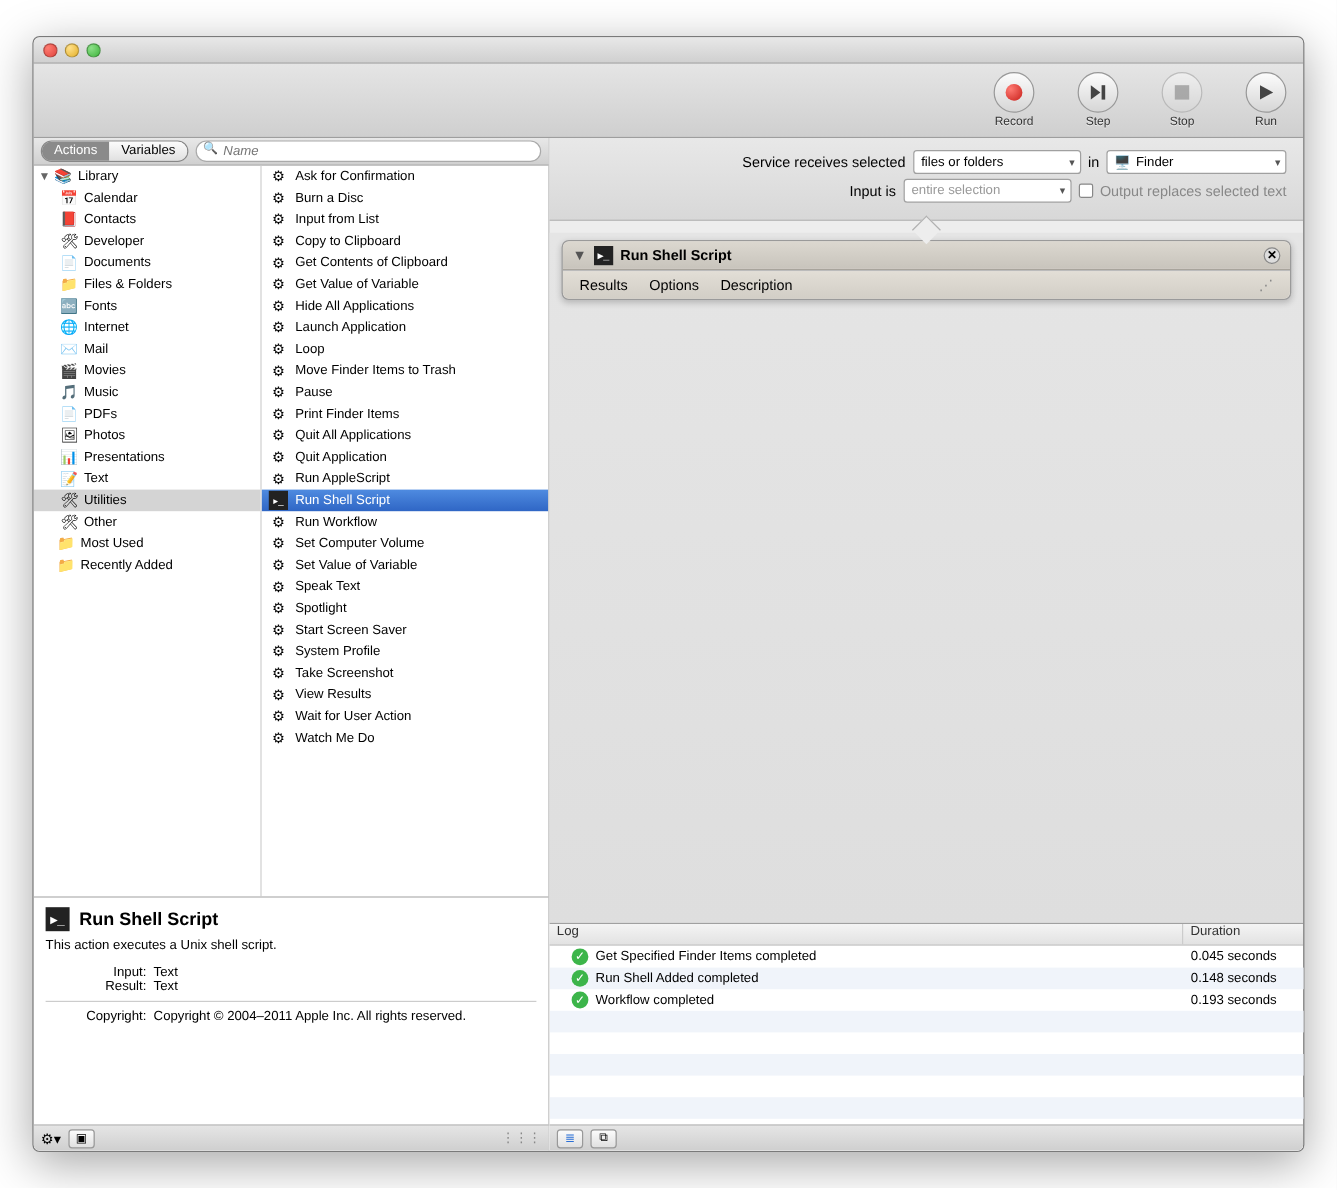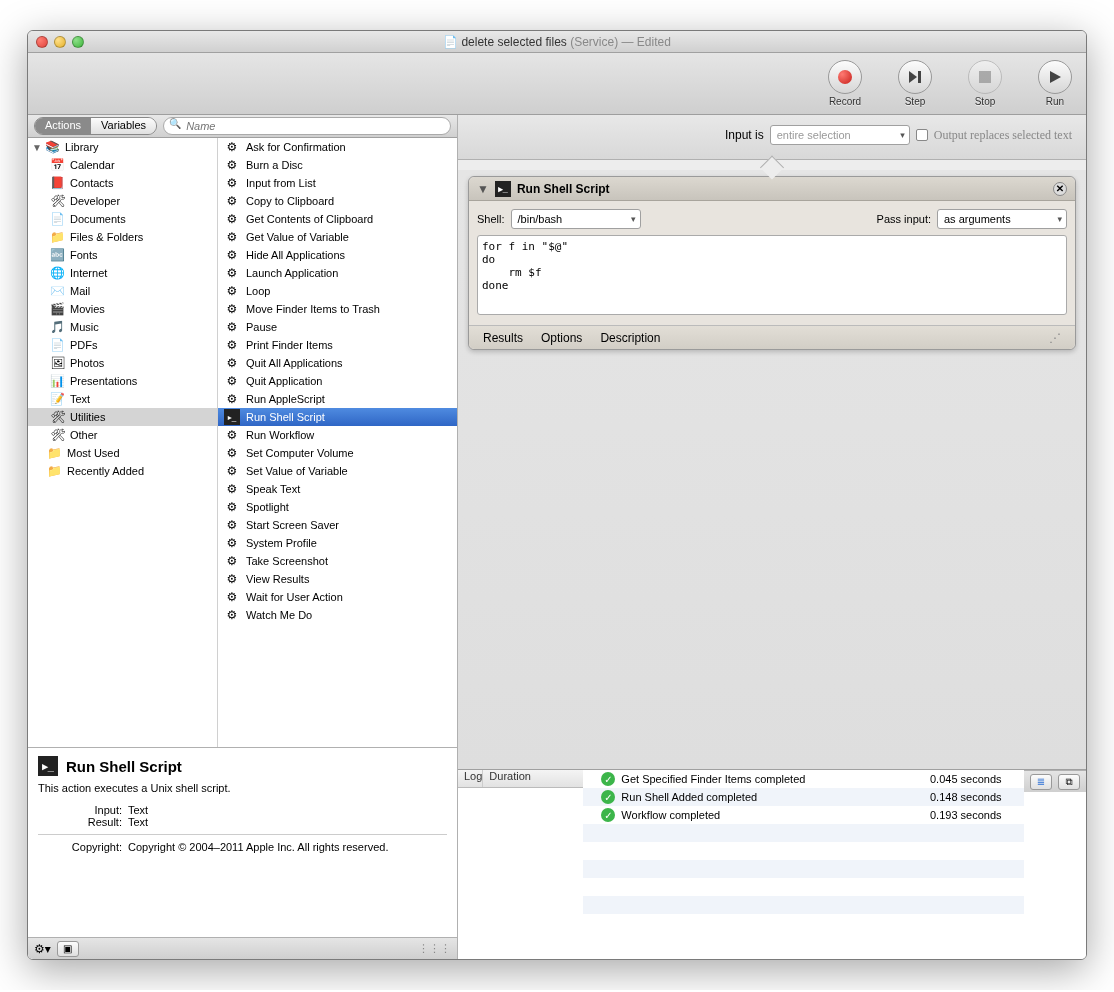--- a/index.html
+++ b/index.html
@@ -62,21 +62,21 @@
 .workflow { flex: 1; padding: 6px 10px; overflow-y: auto; background: linear-gradient(#e5e5e5,#dedede); }
 .action-card { border: 1px solid #9a9a9a; border-radius: 6px; background: #e8e4de; box-shadow: 0 2px 5px rgba(0,0,0,0.2); }
 .ac-head { height: 24px; background: linear-gradient(#dcd8d0,#c8c4bc); border-bottom: 1px solid #a8a49c; border-radius: 6px 6px 0 0; display:flex; align-items:center; padding:0 8px; gap:6px; font-weight:bold; font-size:12px; }
 .ac-head .close { margin-left:auto; width:14px; height:14px; border-radius:50%; border:1px solid #888; display:flex; align-items:center; justify-content:center; font-size:10px; background:#ddd; }
 .ac-body { padding: 8px; }
 .ac-controls { display:flex; align-items:center; gap:6px; margin-bottom:6px; font-size:11px; }
 .ac-controls .spacer { flex:1; }
 .editor { width:100%; height:80px; border:1px solid #aaa; border-radius:3px; background:#fff; font-family: Monaco, Menlo, monospace; font-size:11px; padding:4px; white-space:pre; resize:none; }
 .ac-foot { height:24px; border-top:1px solid #bbb; background: linear-gradient(#e2ded6,#d2cec6); border-radius:0 0 6px 6px; display:flex; align-items:center; gap:18px; padding:0 14px; font-size:12px; }
 .ac-foot .grip { margin-left:auto; color:#888; }
-.log-pane { height: 190px; border-top: 1px solid #a0a0a0; display:flex; flex-direction:row; background:#fff; }
+.log-pane { height: 190px; border-top: 1px solid #a0a0a0; display:flex; flex-direction:column; background:#fff; }
 .log-head { display:flex; height:18px; background: linear-gradient(#f4f4f4,#e2e2e2); border-bottom:1px solid #bbb; font-size:11px; color:#333; }
 .log-head .c1 { flex:1; padding-left:6px; border-right:1px solid #ccc; }
 .log-head .c2 { width:100px; padding-left:6px; }
 .log-rows { flex:1; overflow-y:auto; }
 .log-row { display:flex; height:18px; align-items:center; font-size:11px; }
 .log-row:nth-child(even) { background:#f0f4fa; }
 .log-row .c1 { flex:1; padding-left:18px; display:flex; align-items:center; gap:6px; }
 .log-row .c2 { width:100px; padding-left:6px; }
 .ok { width:14px; height:14px; border-radius:50%; background:#3cb54a; color:#fff; font-size:10px; display:inline-flex; align-items:center; justify-content:center; }
 .content-footer { height:22px; border-top:1px solid #b0b0b0; background:linear-gradient(#e5e5e5,#cfcfcf); display:flex; align-items:center; gap:6px; padding:0 6px; }
@@ -88,26 +88,20 @@
 <body>
 
 <div class="window">
 
   <div class="titlebar">
     <div class="traffic">
       <span class="tl-red"></span>
       <span class="tl-yellow"></span>
       <span class="tl-green"></span>
     </div>
-    <div class="title-center">
-      <span>📄</span>
-      <span class="title-name">delete selected files</span>
-      <span class="title-sub">(Service)</span>
-      <span class="title-sub">— Edited</span>
-    </div>
   </div>
 
   <div class="toolbar">
     <div class="right-tools">
       <div class="tool-btn">
         <div class="circle-btn">
             <span style="width:14px;height:14px;border-radius:50%;background:radial-gradient(circle at 30% 30%,#ff7a72,#c71f1a);"></span>
           </div>
         <span class="tool-label">Record</span>
       </div>
@@ -371,55 +365,49 @@
       <div class="sb-footer">
         <span class="gear">⚙︎▾</span>
         <span class="mini-btn">▣</span>
         <span style="margin-left:auto;color:#888;">⋮⋮⋮</span>
       </div>
     </div>
 
     <div class="content">
       <div class="service-bar">
         <div class="service-row">
+          <span>Service receives selected</span>
+          <span class="sel" style="min-width:140px;">
+              <span>files or folders</span>
+            </span>
+          <span>in</span>
+          <span class="sel" style="min-width:150px;">
+              <span style="margin-right:4px;">🖥️</span>
+              <span>Finder</span>
+            </span>
+        </div>
+        <div class="service-row">
           <span>Input is</span>
           <span class="sel disabled" style="min-width:140px;">
               <span>entire selection</span>
             </span>
           <span class="chk"></span>
-          <span style="color:#888;font-family:Liberation Serif, serif;">Output replaces selected text</span>
+          <span style="color:#888;">Output replaces selected text</span>
         </div>
       </div>
       <div class="arrow-notch"></div>
 
       <div class="workflow">
         <div class="action-card">
           <div class="ac-head">
             <span style="color:#555;">▼</span>
             <span class="ico" style="background:#222;color:#fff;width:16px;height:16px;font-size:9px;">▸_</span>
             <span>Run Shell Script</span>
             <span class="close">✕</span>
           </div>
-          <div class="ac-body">
-            <div class="ac-controls">
-              <span>Shell:</span>
-              <span class="sel" style="min-width:130px;">
-                  <span>/bin/bash</span>
-                </span>
-              <span class="spacer"></span>
-              <span>Pass input:</span>
-              <span class="sel" style="min-width:130px;">
-                  <span>as arguments</span>
-                </span>
-            </div>
-            <textarea class="editor" id="script-editor" style="">for f in "$@"
-do
-    rm $f
-done</textarea>
-          </div>
           <div class="ac-foot">
             <span>Results</span>
             <span>Options</span>
             <span>Description</span>
             <span class="grip">⋰</span>
           </div>
         </div>
       </div>
 
       <div class="log-pane">

